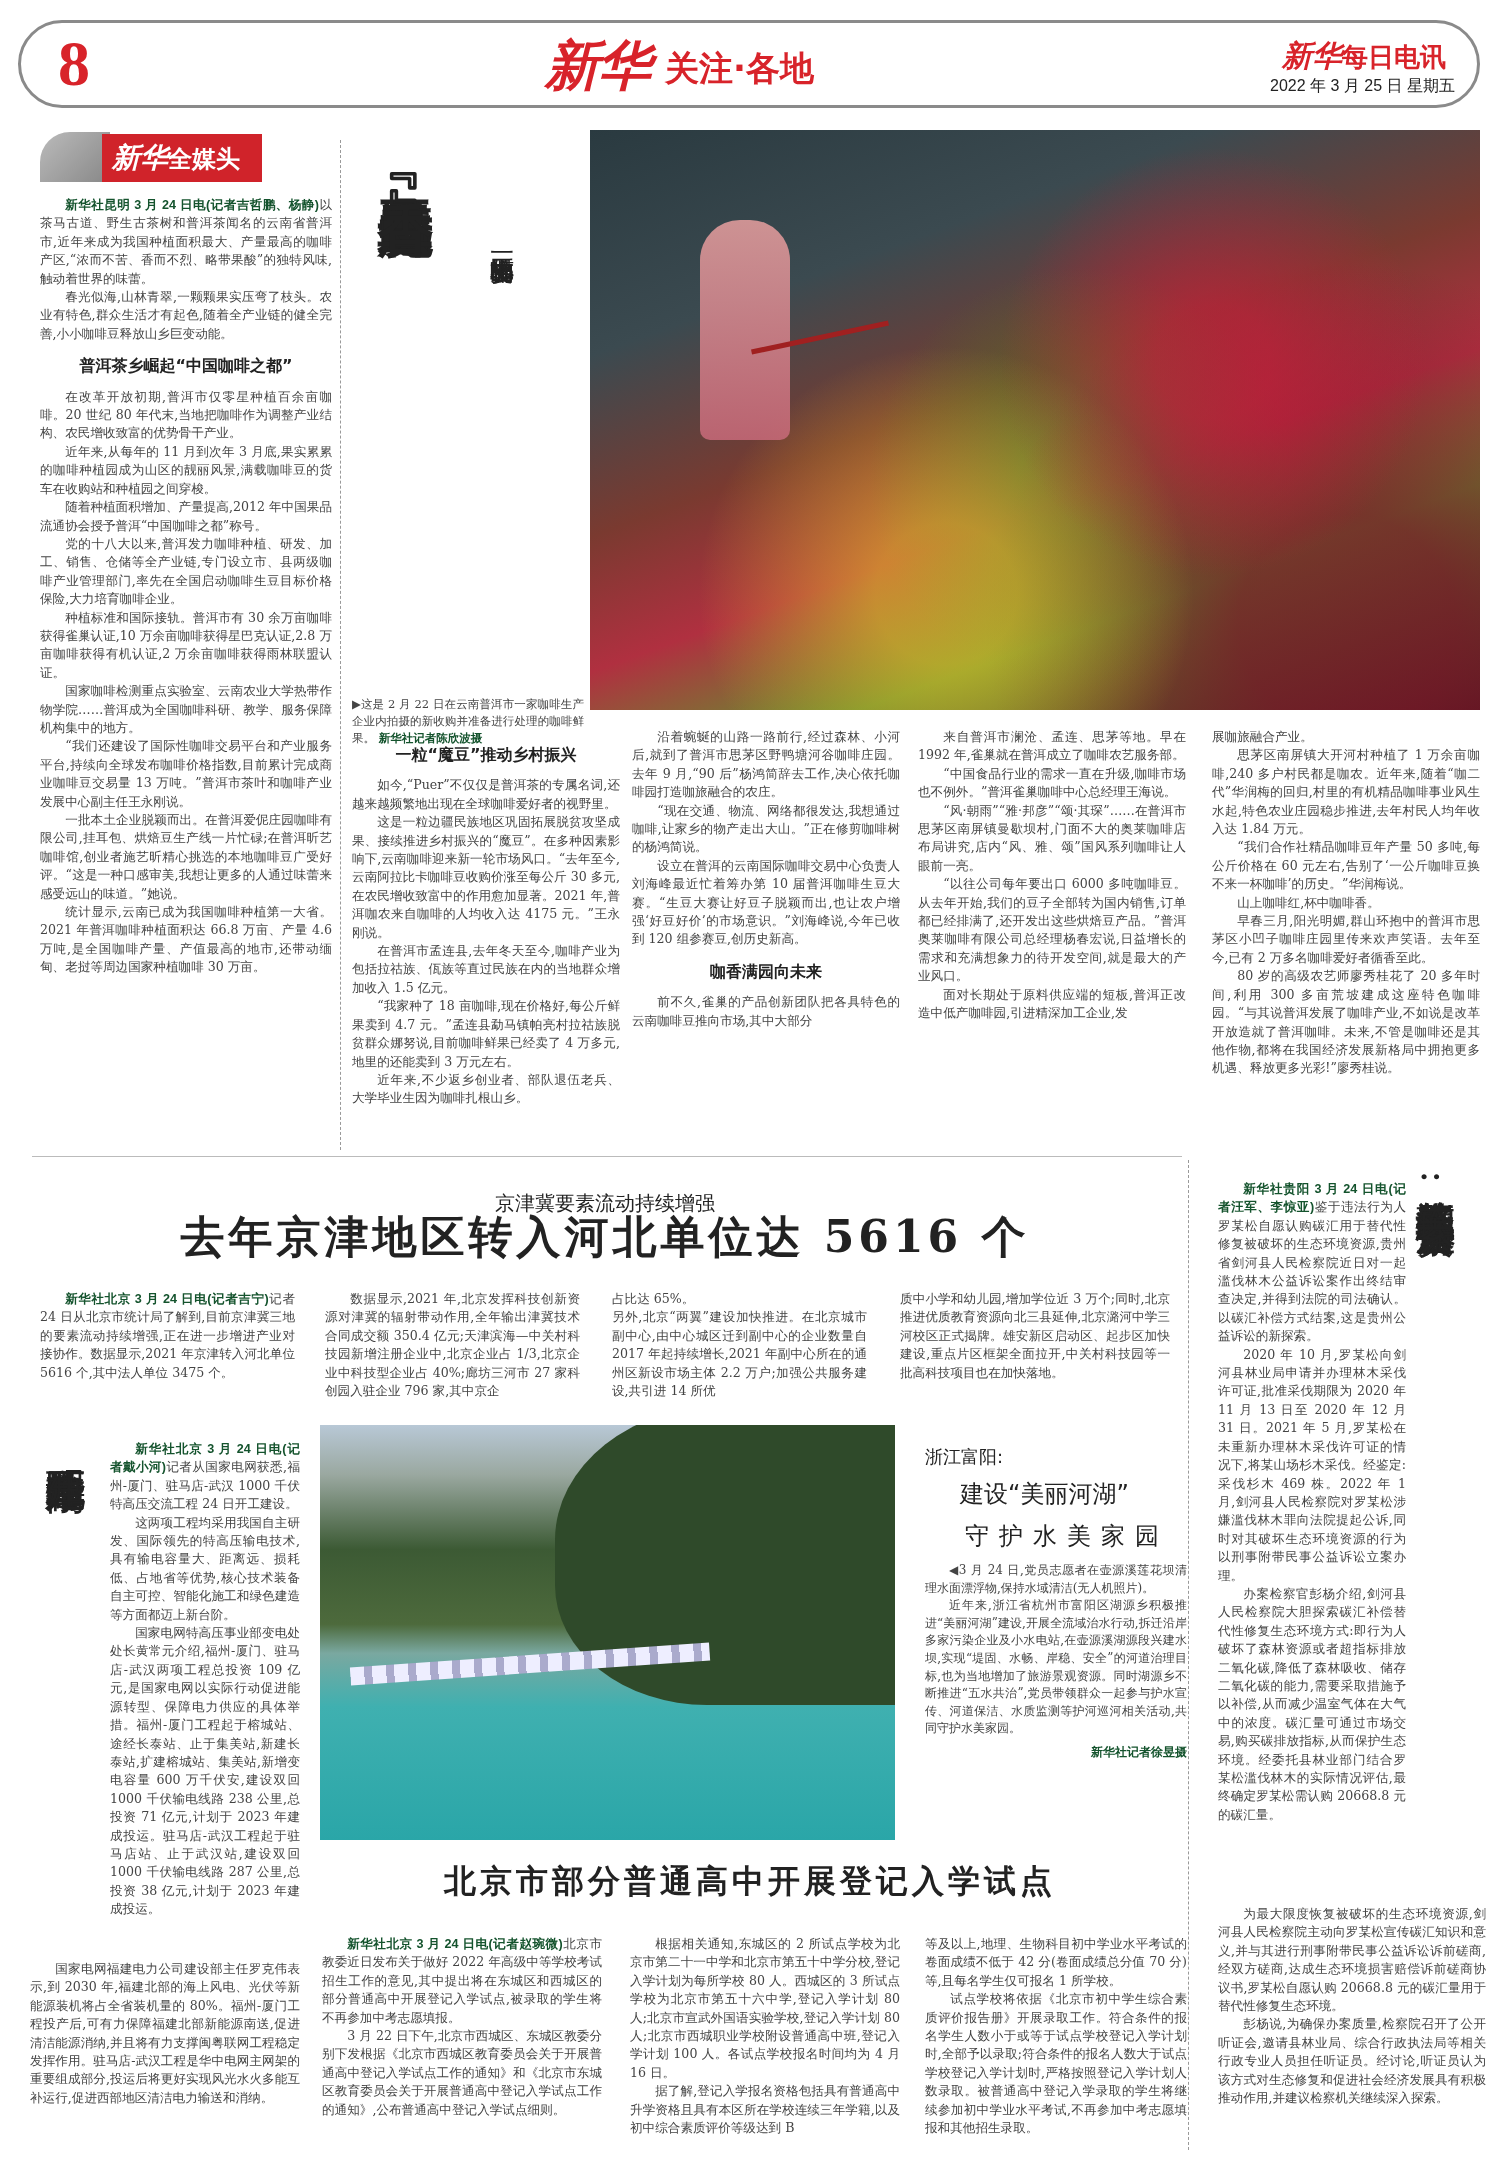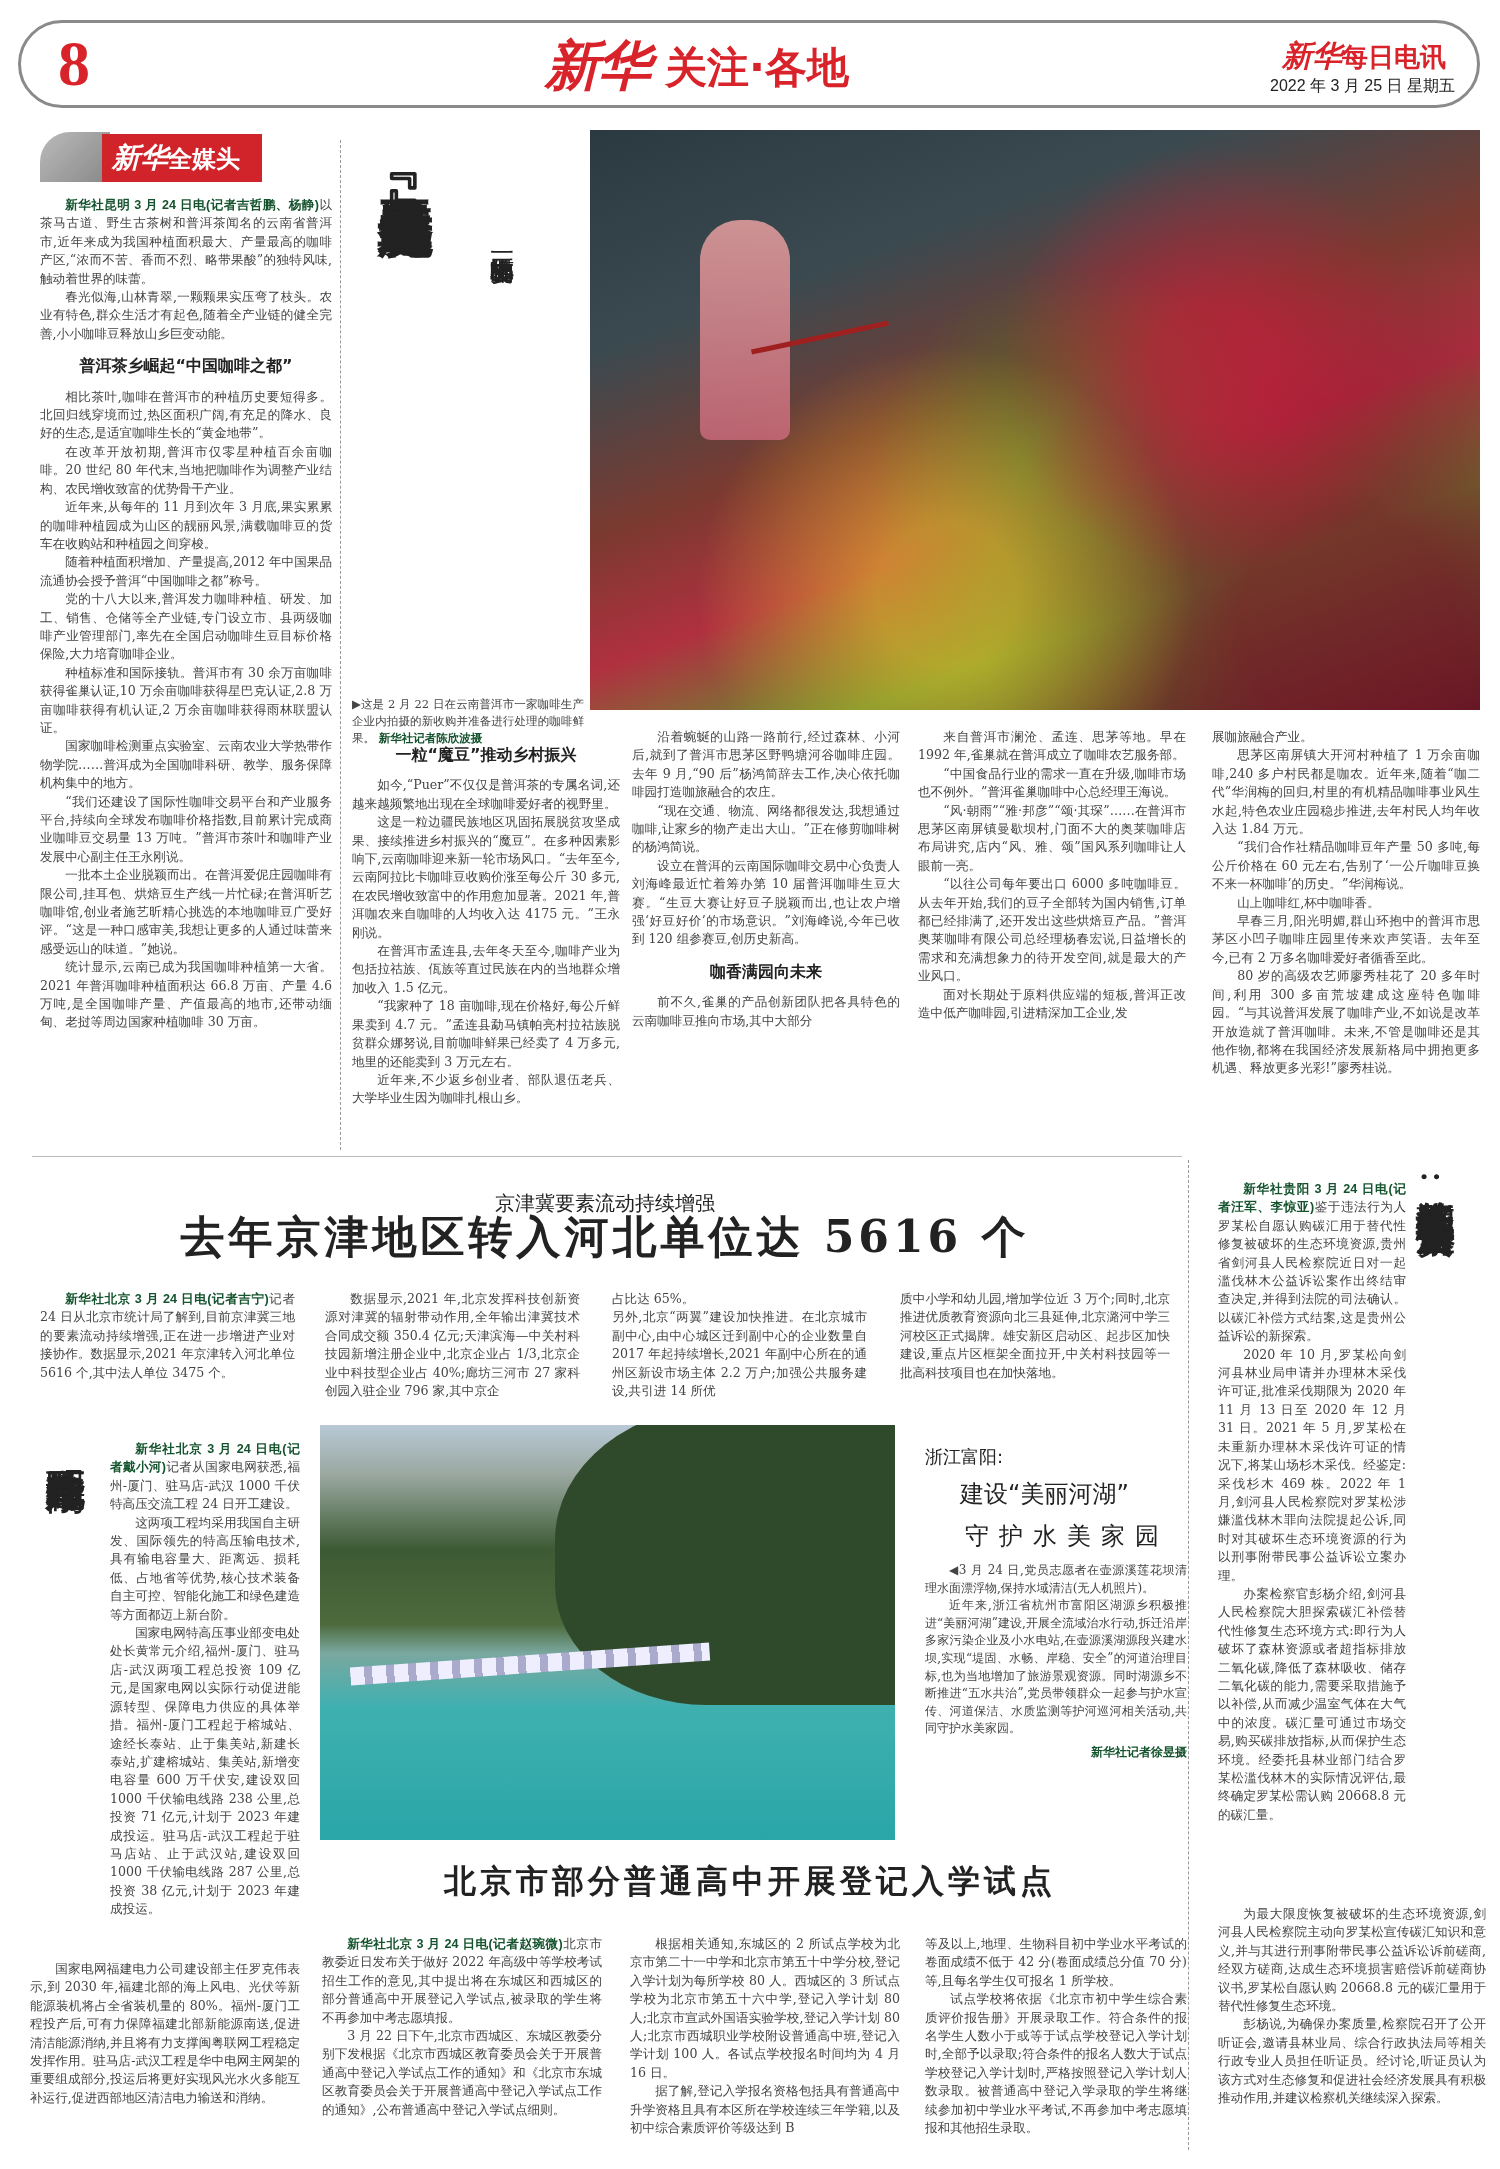--- a/index.html
+++ b/index.html
@@ -2,21 +2,21 @@
 <html><head>
 <meta charset="utf-8">
 <style>
   * { box-sizing: border-box; margin: 0; padding: 0; }
   html, body { width: 1500px; height: 2169px; background: #fff; overflow: hidden; }
   body { position: relative; font-family: "DejaVu Serif", "Liberation Serif", serif; color: #333; }
   .abs { position: absolute; }
   .mast { left: 18px; top: 20px; width: 1462px; height: 88px; border: 3px solid #8a8a8a; border-radius: 44px; background: #fff; }
   .pagenum { left: 58px; top: 22px; font-family: "Liberation Serif", serif; font-weight: bold; font-size: 64px; color: #d8232a; line-height: 84px; }
   .brand { left: 545px; top: 30px; font-family: "DejaVu Serif", serif; font-style: italic; font-weight: bold; font-size: 54px; color: #d8232a; line-height: 70px; letter-spacing: -2px; }
-  .section { left: 665px; top: 38px; font-family: "DejaVu Sans", sans-serif; font-weight: bold; font-size: 42px; color: #d8232a; line-height: 60px; }
+  .section { left: 665px; top: 38px; font-family: "DejaVu Sans", sans-serif; font-weight: bold; font-size: 34px; color: #d8232a; line-height: 60px; }
   .paper-name { left: 1282px; top: 36px; font-family: "DejaVu Serif", serif; font-weight: bold; font-size: 26px; color: #d8232a; }
   .paper-name .it { font-style: italic; font-size: 30px; }
   .paper-date { left: 1270px; top: 76px; font-family: "Liberation Sans", sans-serif; font-size: 16px; color: #222; }
 
   .badge { left: 40px; top: 132px; width: 222px; height: 50px; }
   .badge .net { position:absolute; left:0; top:0; width:70px; height:50px; background: linear-gradient(135deg,#bbb,#888); border-radius: 30px 0 0 0; }
   .badge .red { position:absolute; left:62px; top:2px; width:160px; height:48px; background:#d0232a; color:#fff; font-family:"DejaVu Sans",sans-serif; font-weight:bold; font-size:24px; line-height:48px; padding-left:10px; }
   .badge .red i { font-family:"DejaVu Serif",serif; font-size:28px; }
 
   .col { font-size: 12.6px; line-height: 18.4px; color: #444; text-align: justify; }
@@ -56,21 +56,20 @@
 
 <div class="abs badge">
   <div class="net"></div>
   <div class="red"><i>新华</i><span>全媒头条</span></div>
 </div>
 
 <div class="abs col" style="left:40px; top:196px; width:292px;">
   <p><span class="lead">新华社昆明 3 月 24 日电(记者吉哲鹏、杨静)</span><span>以茶马古道、野生古茶树和普洱茶闻名的云南省普洱市,近年来成为我国种植面积最大、产量最高的咖啡产区,“浓而不苦、香而不烈、略带果酸”的独特风味,触动着世界的味蕾。</span></p>
   <p>春光似海,山林青翠,一颗颗果实压弯了枝头。农业有特色,群众生活才有起色,随着全产业链的健全完善,小小咖啡豆释放山乡巨变动能。</p>
   <div class="subhead">普洱茶乡崛起“中国咖啡之都”</div>
-  <p>相比茶叶,咖啡在普洱市的种植历史要短得多。北回归线穿境而过,热区面积广阔,有充足的降水、良好的生态,是适宜咖啡生长的“黄金地带”。</p>
   <p>在改革开放初期,普洱市仅零星种植百余亩咖啡。20 世纪 80 年代末,当地把咖啡作为调整产业结构、农民增收致富的优势骨干产业。</p>
   <p>近年来,从每年的 11 月到次年 3 月底,果实累累的咖啡种植园成为山区的靓丽风景,满载咖啡豆的货车在收购站和种植园之间穿梭。</p>
   <p>随着种植面积增加、产量提高,2012 年中国果品流通协会授予普洱“中国咖啡之都”称号。</p>
   <p>党的十八大以来,普洱发力咖啡种植、研发、加工、销售、仓储等全产业链,专门设立市、县两级咖啡产业管理部门,率先在全国启动咖啡生豆目标价格保险,大力培育咖啡企业。</p>
   <p>种植标准和国际接轨。普洱市有 30 余万亩咖啡获得雀巢认证,10 万余亩咖啡获得星巴克认证,2.8 万亩咖啡获得有机认证,2 万余亩咖啡获得雨林联盟认证。</p>
   <p>国家咖啡检测重点实验室、云南农业大学热带作物学院……普洱成为全国咖啡科研、教学、服务保障机构集中的地方。</p>
   <p>“我们还建设了国际性咖啡交易平台和产业服务平台,持续向全球发布咖啡价格指数,目前累计完成商业咖啡豆交易量 13 万吨。”普洱市茶叶和咖啡产业发展中心副主任王永刚说。</p>
   <p>一批本土企业脱颖而出。在普洱爱伲庄园咖啡有限公司,挂耳包、烘焙豆生产线一片忙碌;在普洱昕艺咖啡馆,创业者施艺昕精心挑选的本地咖啡豆广受好评。“这是一种口感审美,我想让更多的人通过味蕾来感受远山的味道。”她说。</p>
   <p>统计显示,云南已成为我国咖啡种植第一大省。2021 年普洱咖啡种植面积达 66.8 万亩、产量 4.6 万吨,是全国咖啡产量、产值最高的地市,还带动缅甸、老挝等周边国家种植咖啡 30 万亩。</p>
 </div>

